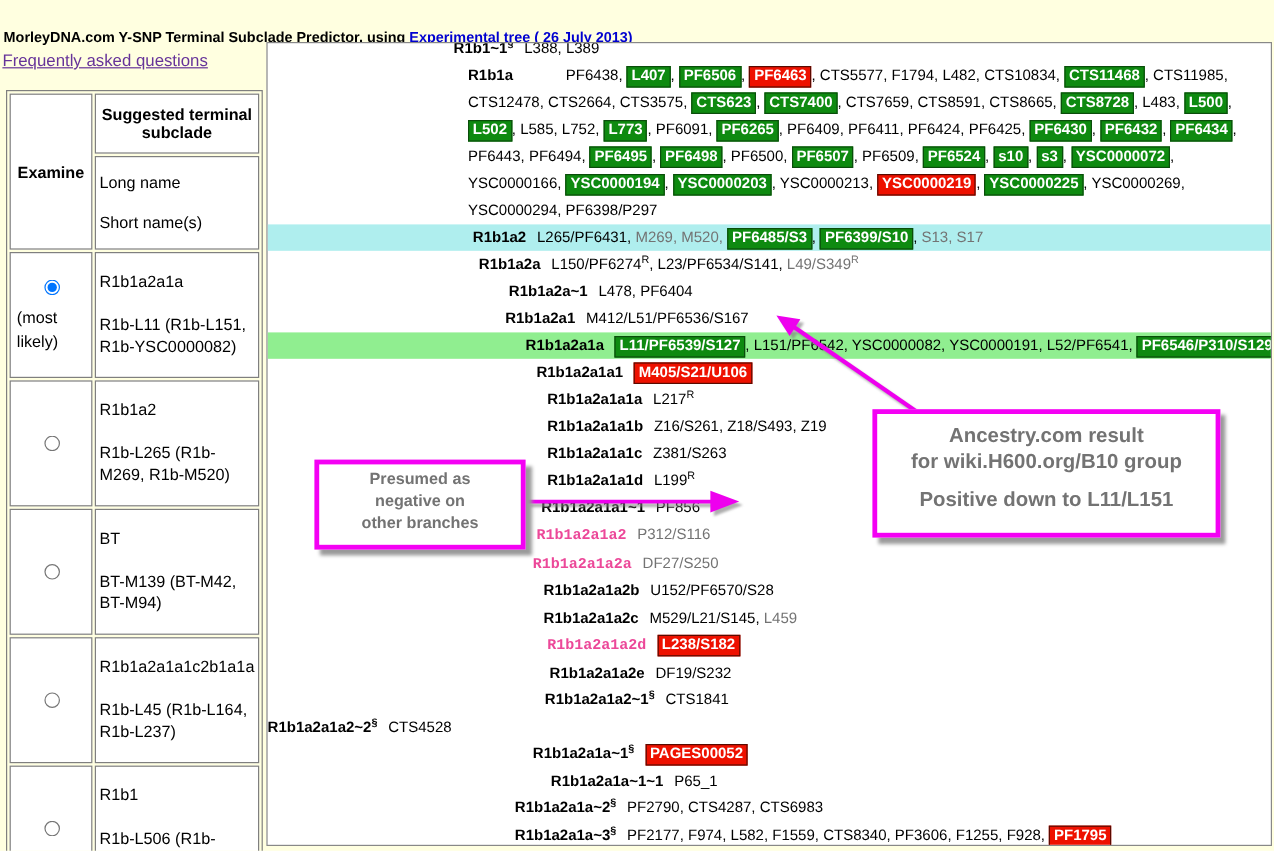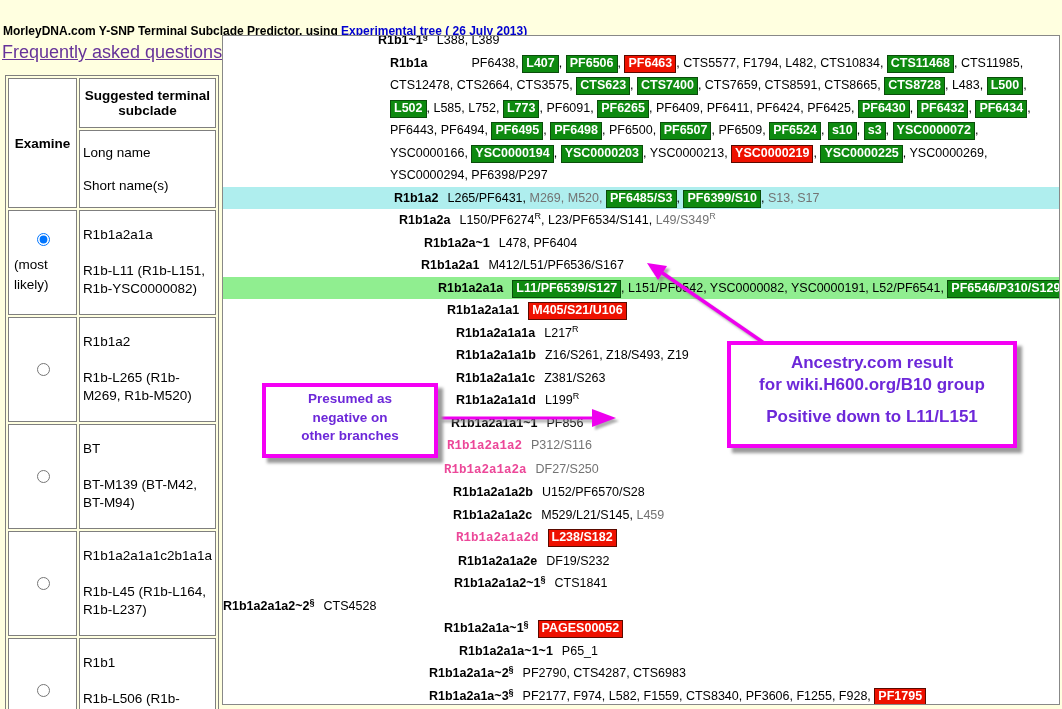--- a/index.html
+++ b/index.html
@@ -5,21 +5,21 @@
   html,body{margin:0;padding:0;}
   body{
     width:1062px;height:709px;position:relative;overflow:hidden;
     background:#FFFFE0;
     font-family:"Liberation Sans","DejaVu Sans",sans-serif;
     color:#000;
   }
   
   .title{position:absolute;left:3px;top:4px;font-size:12px;font-weight:bold;white-space:nowrap;margin-top:20px;}
   .title a{color:#0000D0;text-decoration:underline;}
-  .faq{position:absolute;left:2px;top:42px;font-size:18px;color:#663399;text-decoration:underline;}
+  .faq{position:absolute;left:2px;top:42px;font-size:14px;color:#663399;text-decoration:underline;}
   
   table.extable{
     position:absolute;left:5px;top:75px;width:214px;
     border-collapse:separate;border-spacing:2px;
     border:1px solid #7f7f7f;background:#FFFFE0;
     font-size:13.5px;
   }
   table.extable th,table.extable td{border:1px solid #7f7f7f;background:#fff;vertical-align:middle;padding:3px;}
   th.exh{width:62px;font-weight:bold;text-align:center;}
   th.sch{font-weight:bold;text-align:center;height:42px;}
@@ -48,21 +48,21 @@
   .mk.neg, .sep.neg{color:#737373;}
   .mk.pos, .mk.red{
     display:inline-block;color:#fff;font-weight:bold;
     padding:0 3px 1px 3px;line-height:15px;border:1px solid #1d3b1d;
   }
   .mk.pos{background:#0E8A10;border-color:#0a4d0b;}
   .mk.red{background:#EE1100;border-color:#5a0a00;}
   
   .callout{
     position:absolute;background:#fff;border:4px solid #F400F4;
-    color:#6d28d9;font-weight:bold;text-align:center;
+    color:#737373;font-weight:bold;text-align:center;
     box-shadow:5px 5px 3px #9a9a9a;z-index:5;
   }
   .callout-left{left:262px;top:383px;width:168px;height:64px;font-size:13.5px;line-height:1.38;padding-top:3px;}
   .callout-right{left:727px;top:341px;width:282px;height:92px;font-size:17px;line-height:1.3;padding-top:7px;}
   .callout-right .lastline{margin-top:10px;}
   svg.arrow{position:absolute;z-index:4;filter:drop-shadow(3px 3px 1px rgba(130,130,130,.65));}
 </style>
 </head>
 <body>
 

